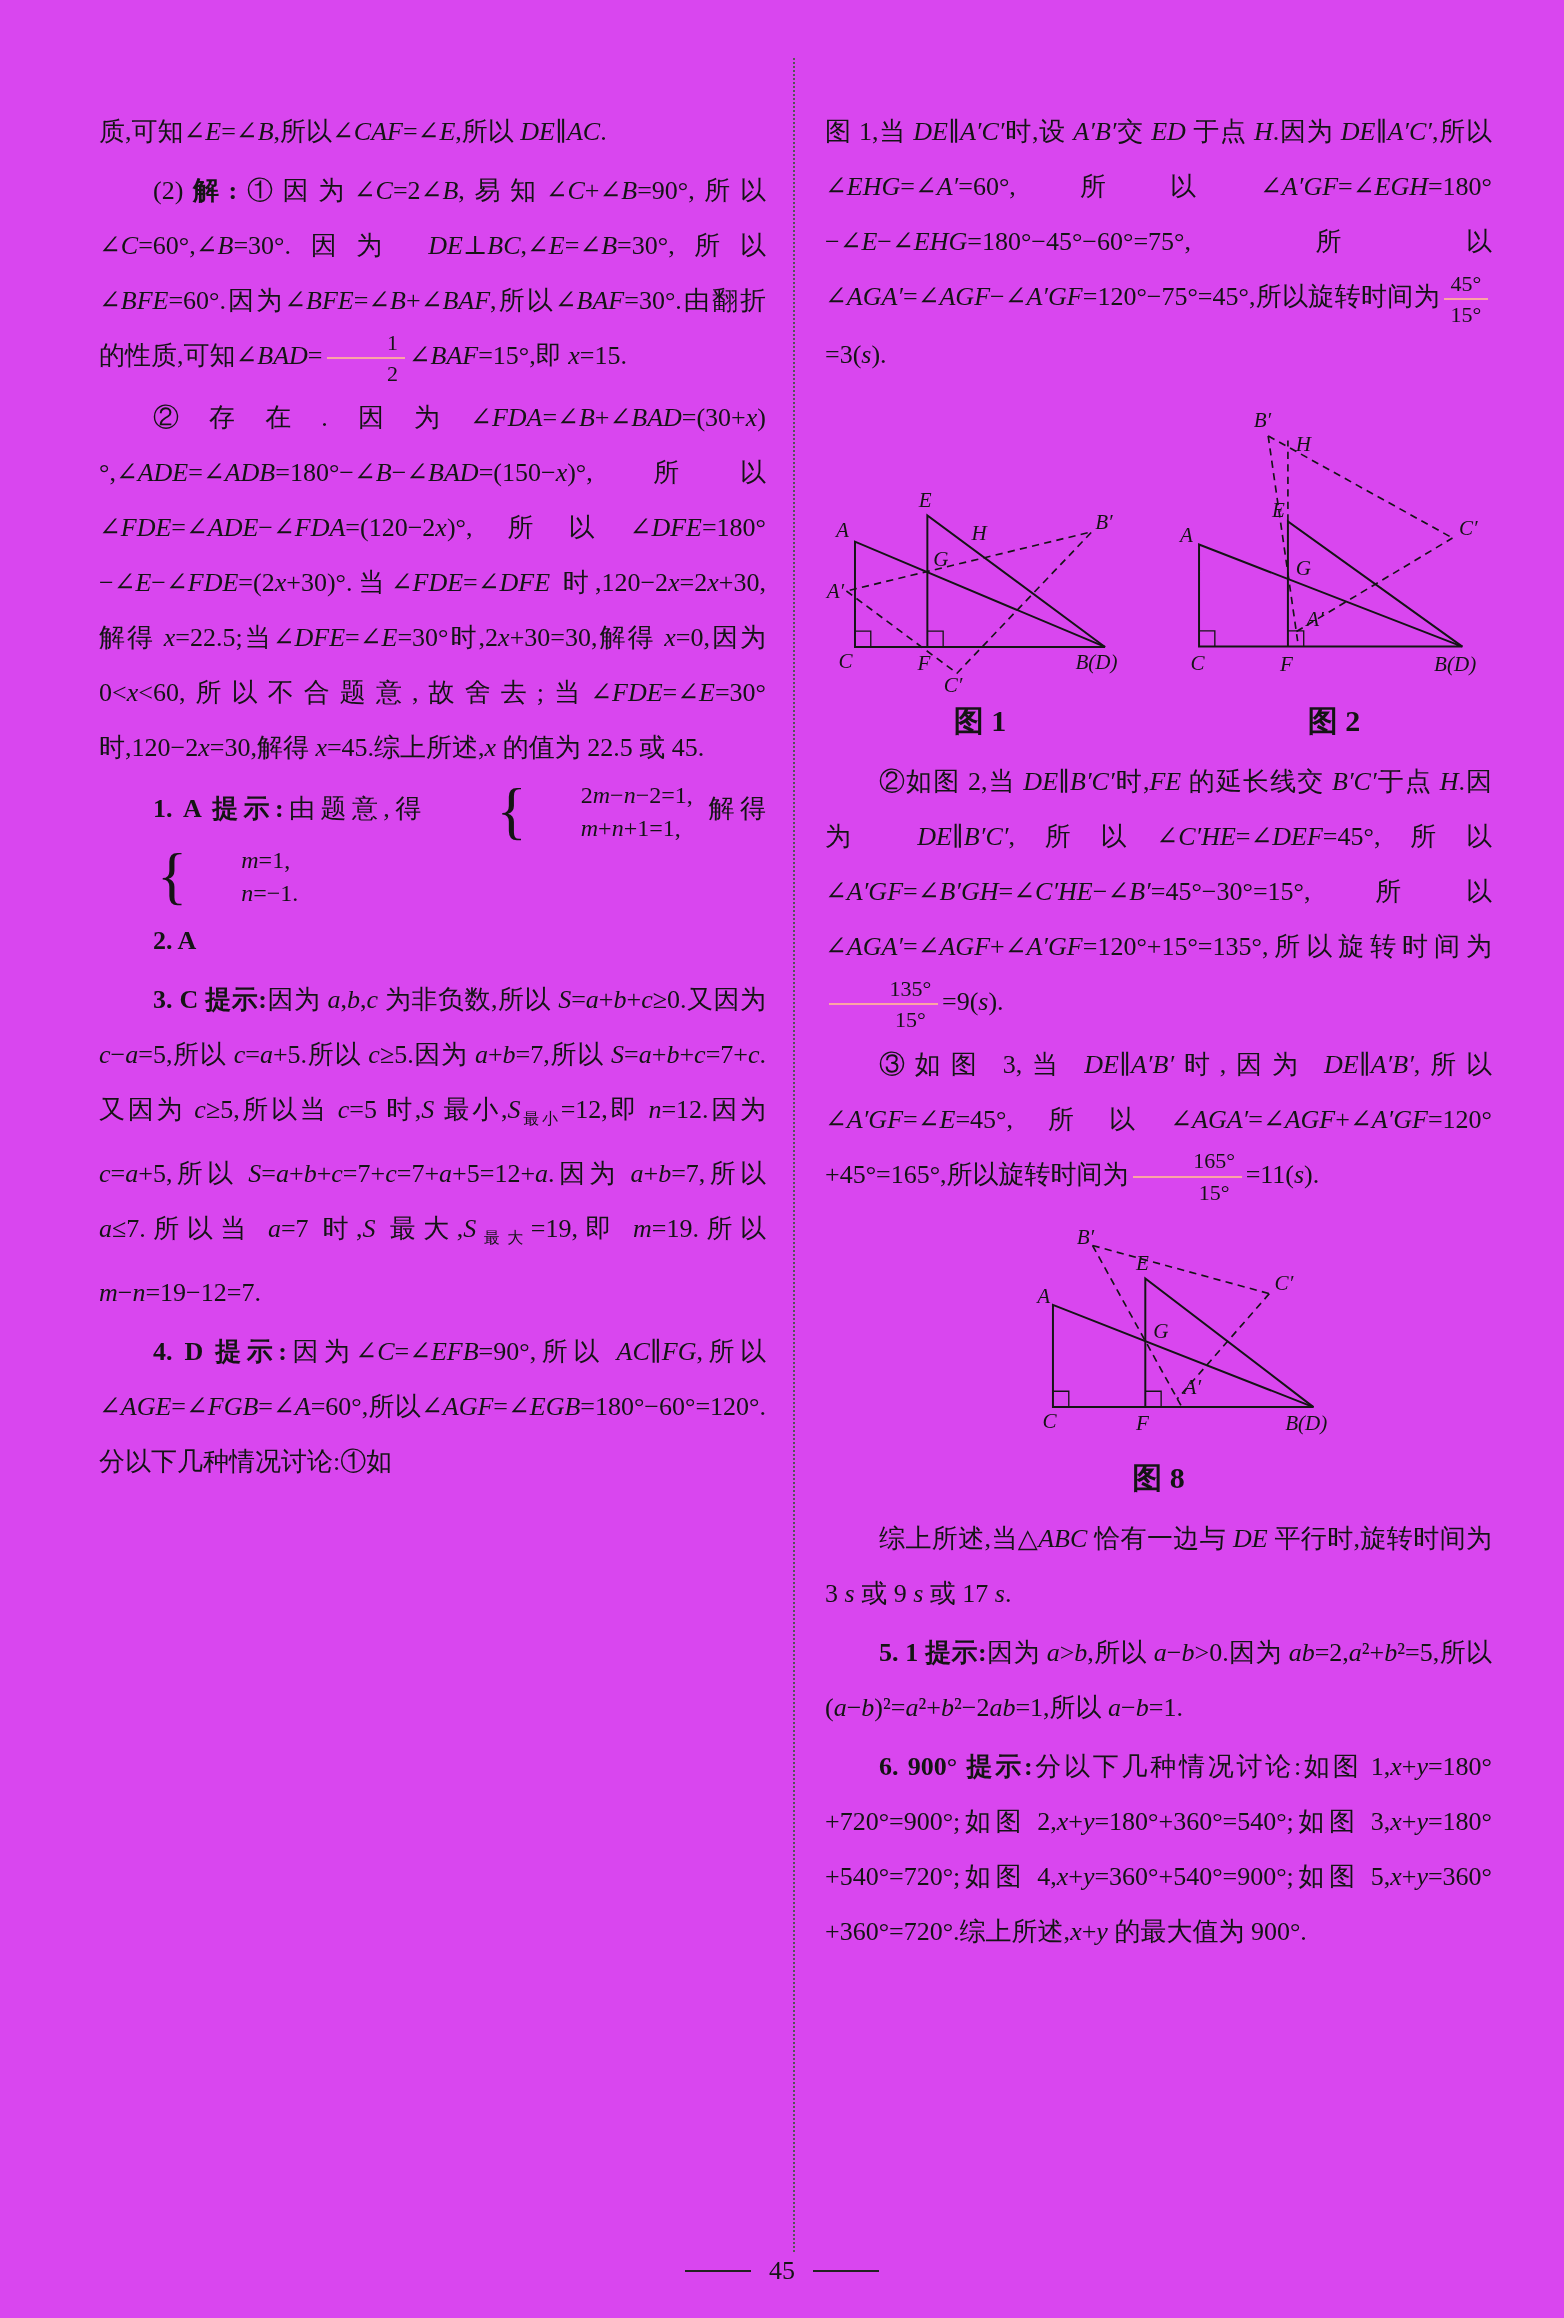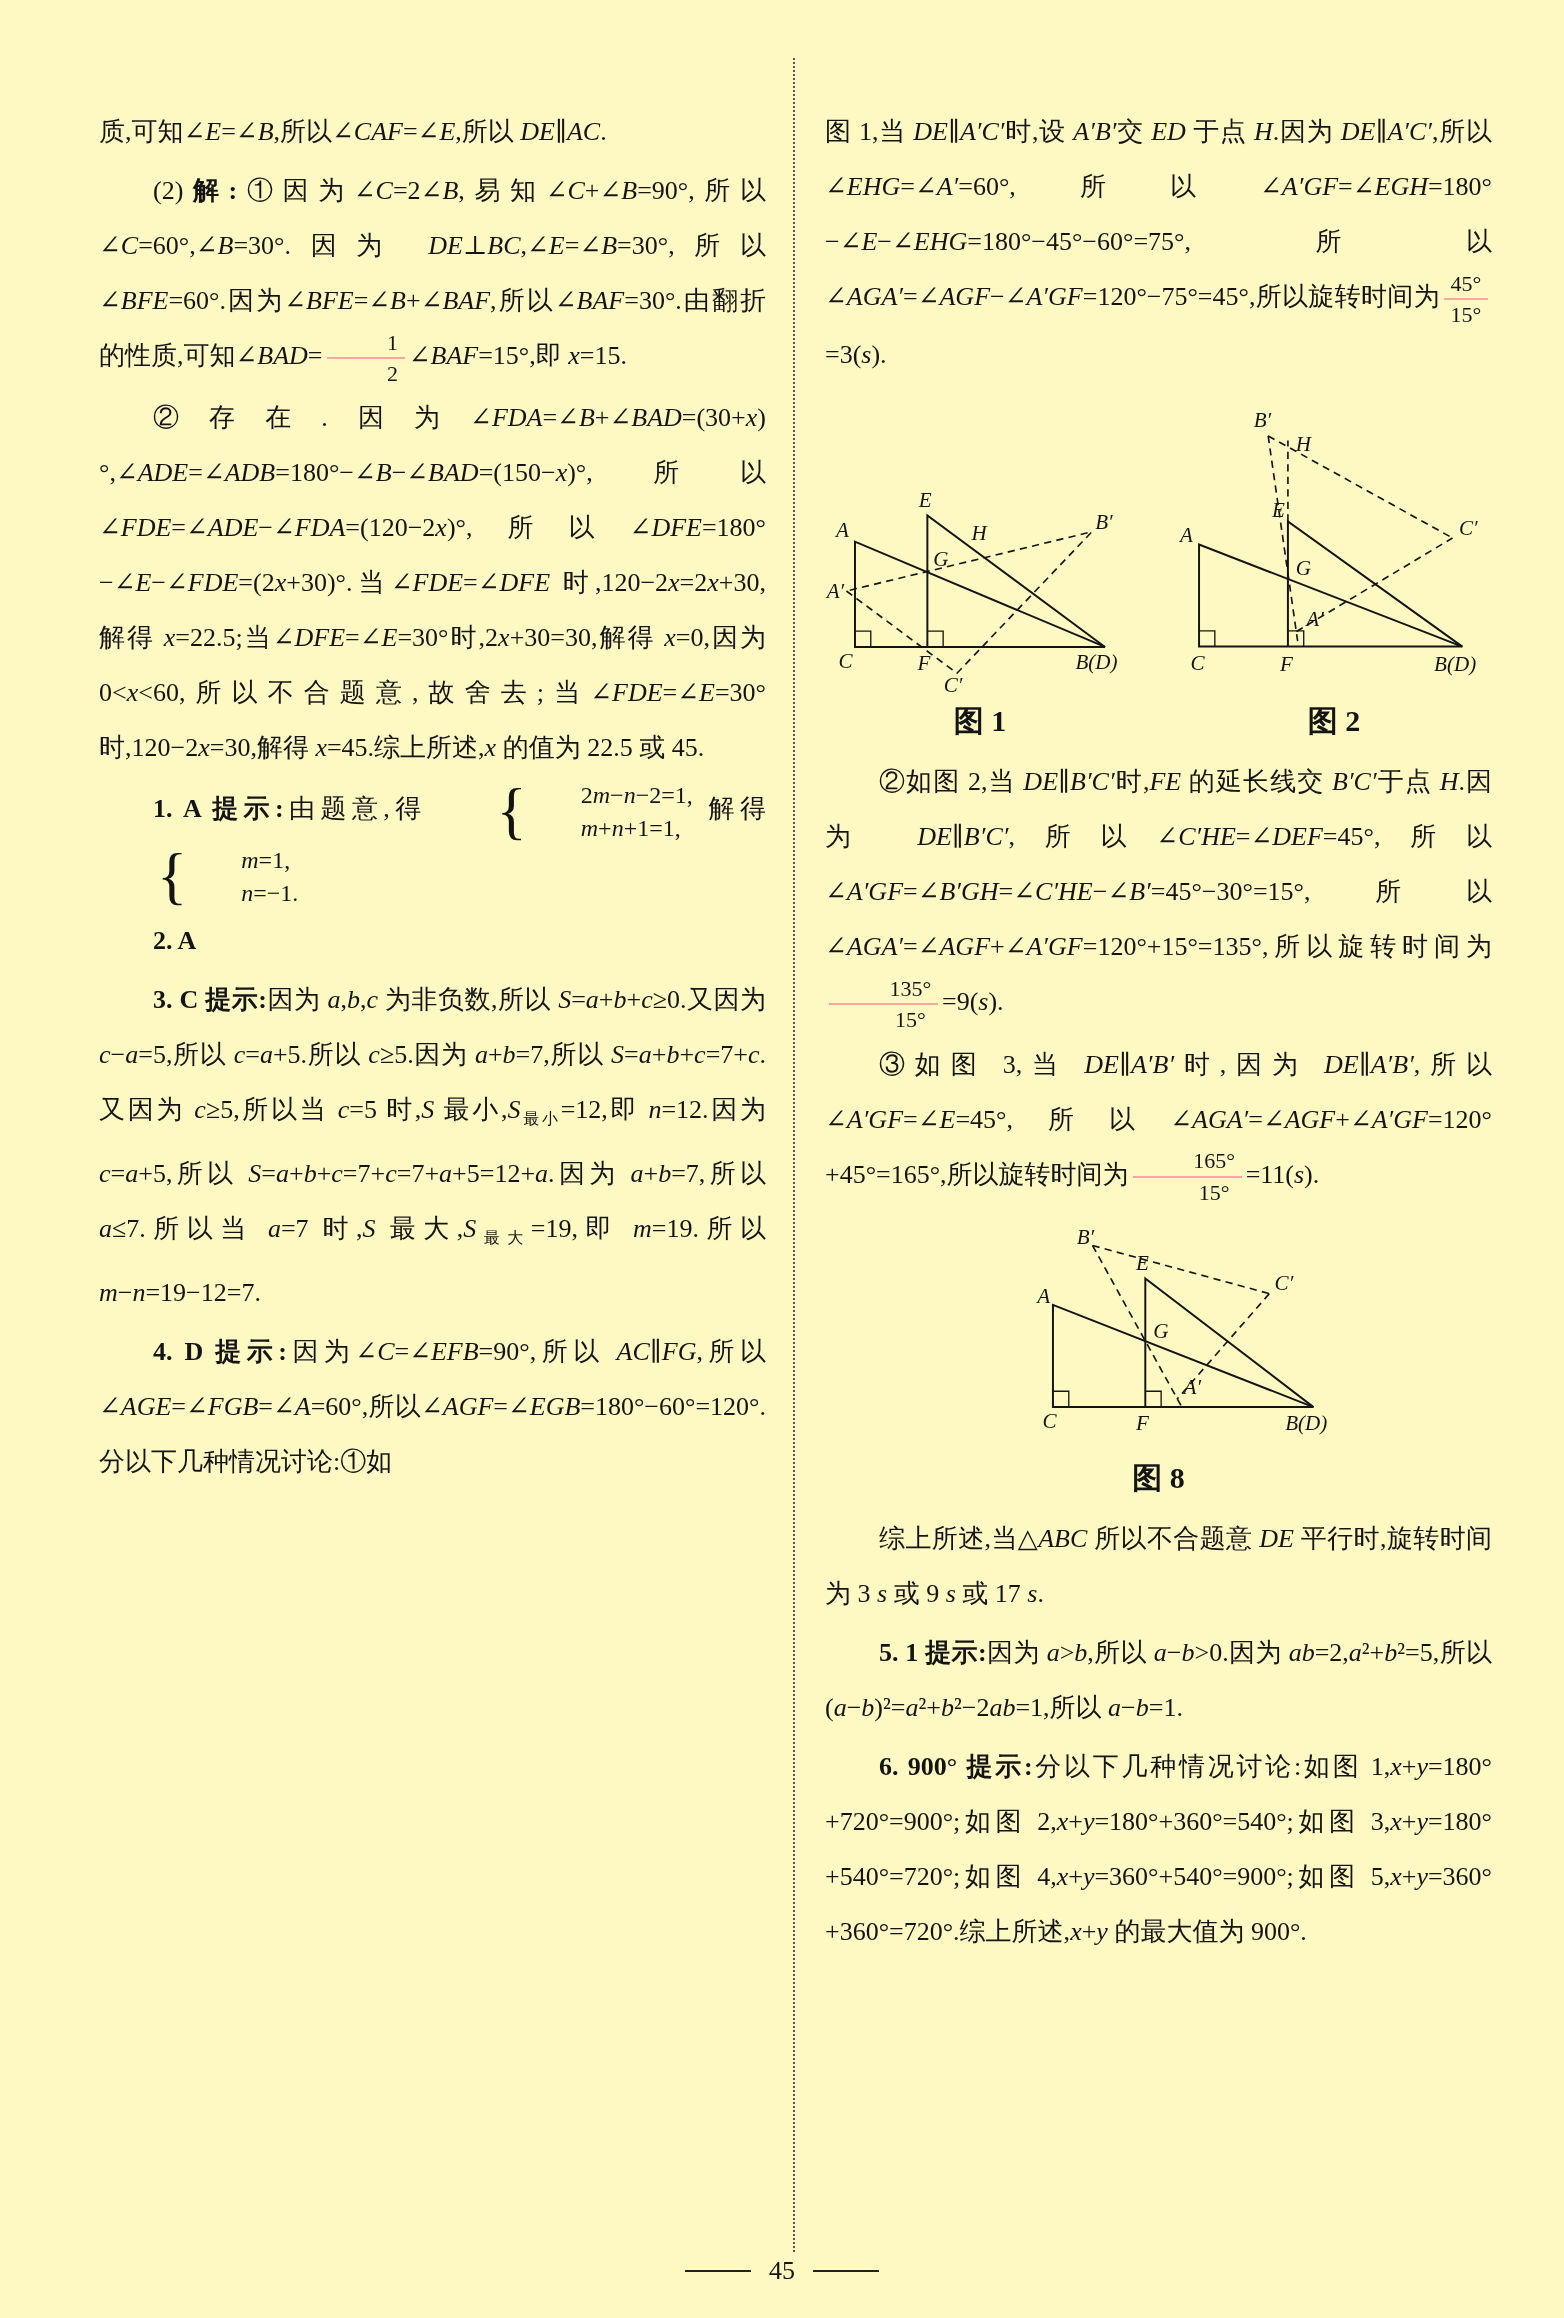--- a/index.html
+++ b/index.html
@@ -4,21 +4,21 @@
 <style>
   * { box-sizing: border-box; }
   html, body { margin: 0; padding: 0; }
   body {
     width: 1564px; height: 2319px;
     background: #ffffff;
     color: #141414;
     font-family: "Liberation Serif", "DejaVu Serif", serif;
     font-size: 26px;
   }
-  .page { position: relative; width: 1564px; height: 2319px; background: #fef9c3; overflow: hidden; }
+  .page { position: relative; width: 1564px; height: 2319px; background: #d946ef; overflow: hidden; }
 
   .col { position: absolute; top: 104px; width: 667px; }
   .col-left  { left: 99px; }
   .col-right { left: 825px; }
 
   .divider {
     position: absolute; left: 793px; top: 58px; height: 2194px; width: 0;
     border-left: 2px dotted #555;
   }
 
@@ -162,21 +162,21 @@
           <text x="436" y="92">C′</text>
           <text x="298" y="250">A′</text>
           <text x="84" y="302">C</text>
           <text x="226" y="304">F</text>
           <text x="452" y="304">B(D)</text>
         </svg>
         <figcaption>图 8</figcaption>
       </figure>
     </div>
 
-    <p class="para ind"><span>综上所述,当△</span><i>ABC</i><span> 所以不合题意 </span><i>DE</i><span> 平行时,旋转时间为 3 </span><i>s</i><span> 或 9 </span><i>s</i><span> 或 17 </span><i>s</i><span>.</span></p>
+    <p class="para ind"><span>综上所述,当△</span><i>ABC</i><span> 恰有一边与 </span><i>DE</i><span> 平行时,旋转时间为 3 </span><i>s</i><span> 或 9 </span><i>s</i><span> 或 17 </span><i>s</i><span>.</span></p>
     <p class="para ind"><span class="b">5.</span><span class="b"> 1  </span><span class="b">提示:</span><span>因为 </span><i>a</i><span>&gt;</span><i>b</i><span>,所以 </span><i>a</i><span>−</span><i>b</i><span>&gt;0.因为 </span><i>ab</i><span>=2,</span><i>a</i><span>²+</span><i>b</i><span>²=5,所以(</span><i>a</i><span>−</span><i>b</i><span>)²=</span><i>a</i><span>²+</span><i>b</i><span>²−2</span><i>ab</i><span>=1,所以 </span><i>a</i><span>−</span><i>b</i><span>=1.</span></p>
     <p class="para ind"><span class="b">6.</span><span class="b"> 900°  </span><span class="b">提示:</span><span>分以下几种情况讨论:如图 1,</span><i>x</i><span>+</span><i>y</i><span>=180°+720°=900°;如图 2,</span><i>x</i><span>+</span><i>y</i><span>=180°+360°=540°;如图 3,</span><i>x</i><span>+</span><i>y</i><span>=180°+540°=720°;如图 4,</span><i>x</i><span>+</span><i>y</i><span>=360°+540°=900°;如图 5,</span><i>x</i><span>+</span><i>y</i><span>=360°+360°=720°.综上所述,</span><i>x</i><span>+</span><i>y</i><span> 的最大值为 900°.</span></p>
   </main>
 
   <footer class="footer">
     <span class="rule"></span>
     <span class="pagenum">45</span>
     <span class="rule"></span>
   </footer>
 

